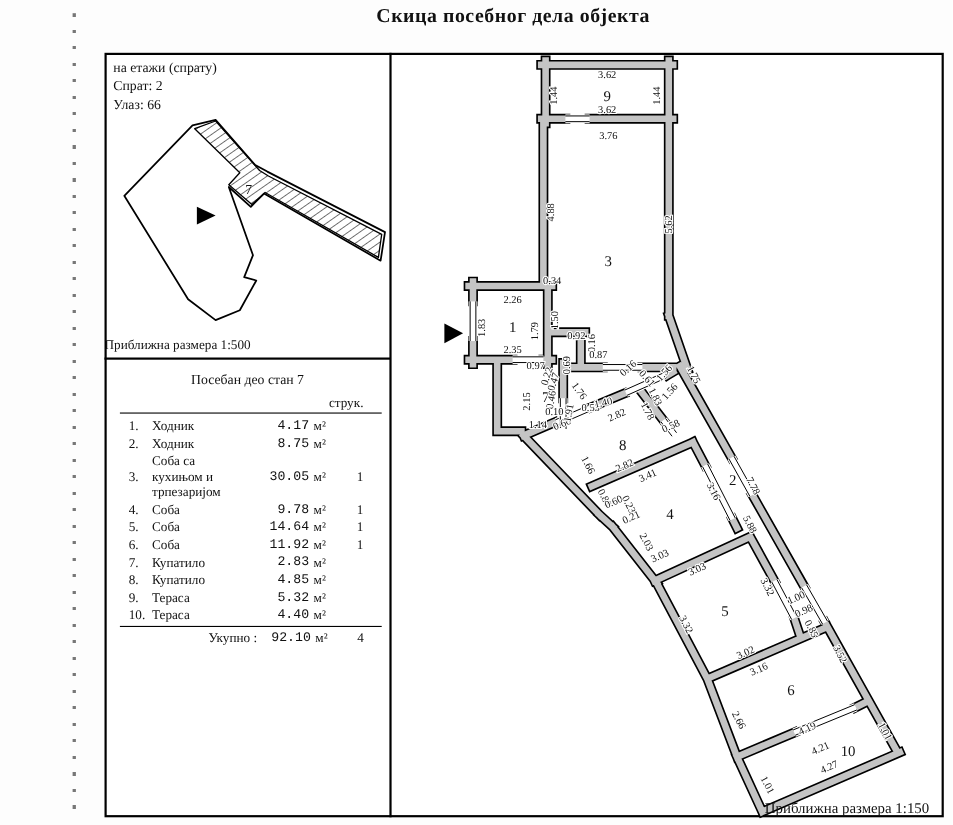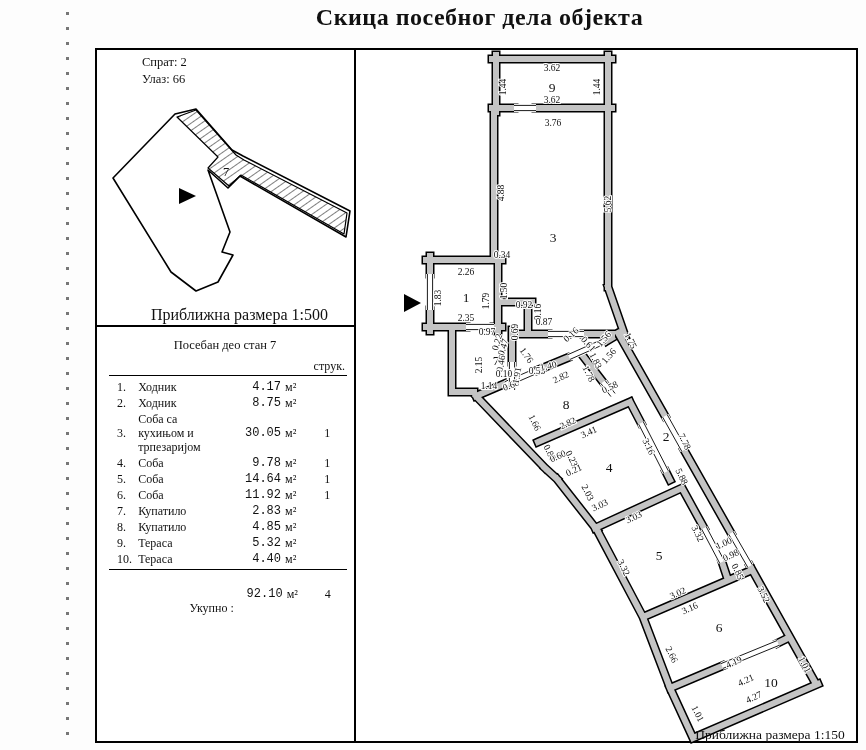--- a/index.html
+++ b/index.html
@@ -1,71 +1,72 @@
 <!DOCTYPE html>
 <html><head>
 <meta charset="utf-8">
 <style>
   html,body{margin:0;padding:0;}
   body{
     width:866px;height:750px;position:relative;background:#fdfdfd;
     font-family:"Liberation Serif","DejaVu Serif",serif;color:#111;overflow:hidden;
   }
   .title{
-    position:absolute;left:97px;width:765px;top:4px;text-align:center;
-    font-size:24px;font-weight:bold;letter-spacing:.5px;
+    position:absolute;left:84px;width:765px;top:4px;text-align:center;
+    font-size:18px;font-weight:bold;letter-spacing:.5px;
   }
   .margin-dots{
     position:absolute;left:66px;top:12px;width:3px;height:733px;
     background:repeating-linear-gradient(to bottom,#777 0 3px,transparent 3px 15px);
   }
   .frame{
     position:absolute;left:95px;top:48px;width:763px;height:695px;
     border:2px solid #000;box-sizing:border-box;background:#fff;
   }
   .divider-v{position:absolute;left:354px;top:48px;width:2px;height:695px;background:#000;}
   .box1-bottom{position:absolute;left:95px;top:325px;width:260px;height:2px;background:#000;}
 
   .panel-pos{position:absolute;left:103px;top:53px;width:244px;font-size:12.5px;line-height:15px;}
   .panel-pos .l2{margin-top:1px;}
-  .panel-pos .meta{margin-top:2px;margin-left:39px;}
-  .scale500{position:absolute;left:95px;top:306px;width:233px;text-align:right;font-size:16px;}
+  .panel-pos .meta{margin-top:2px;}
+  .scale500{position:absolute;left:95px;top:306px;width:233px;text-align:left;font-size:12px;}
 
   .tbl{position:absolute;left:95px;top:330px;width:260px;font-size:12px;}
   .tbl-title{text-align:center;font-size:12.5px;margin:8px 0 6px 0;}
   .tbl-head{display:flex;padding:0 10px 1px 22px;}
   .tbl-head .sp{flex:1;}
-  .tbl-head .struk{width:46px;text-align:right;}
+  .tbl-head .struk{width:46px;text-align:left;}
   .rule{height:0;border-top:1.5px solid #000;margin:0 8px 3px 14px;}
   .rule2{height:0;border-top:1.5px solid #000;margin:2px 8px 2px 14px;}
   .trow{display:flex;align-items:center;padding:1px 10px 1px 22px;line-height:14px;}
   .trow .no{width:24px;}
   .trow .nm{width:112px;white-space:pre-line;}
   .trow .ar{width:50px;text-align:right;font-family:Liberation Mono, monospace;}
   .trow .un{width:28px;padding-left:4px;}
   .trow .st{width:40px;text-align:center;}
-  .total .nm{text-align:right;padding-right:6px;margin-top:28px;}
+  .total .nm{text-align:right;padding-right:6px;}
 
   svg.canvas{position:absolute;left:0;top:0;}
   text.dim{font-size:9.5px;fill:#111;paint-order:stroke;stroke:#fff;stroke-width:2px;}
   text.room{font-size:13.5px;fill:#111;}
   text.scale150{font-size:13.5px;fill:#111;}
   text.map7{font-size:12.5px;fill:#111;}
 </style>
 </head>
 <body>
 
 <div class="title">Скица посебног дела објекта</div>
 <div class="margin-dots"></div>
 
 <div class="frame"></div>
 <div class="divider-v"></div>
 <div class="box1-bottom"></div>
 
 <div class="panel-pos">
+  <div class="l2">на етажи (спрату)</div>
   <div class="meta">Спрат: 2</div>
   <div class="meta">Улаз: 66</div>
 </div>
 <div class="scale500">Приближна размера  1:500</div>
 
 <div class="tbl">
   <div class="tbl-title">Посебан део стан  7</div>
   <div class="tbl-head">
     <span class="sp"></span>
     <span class="struk">струк.</span>

